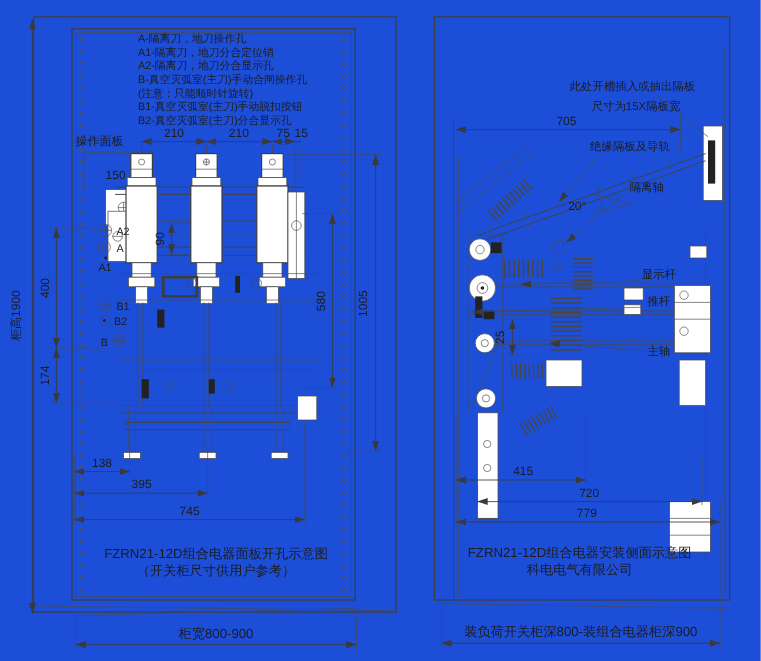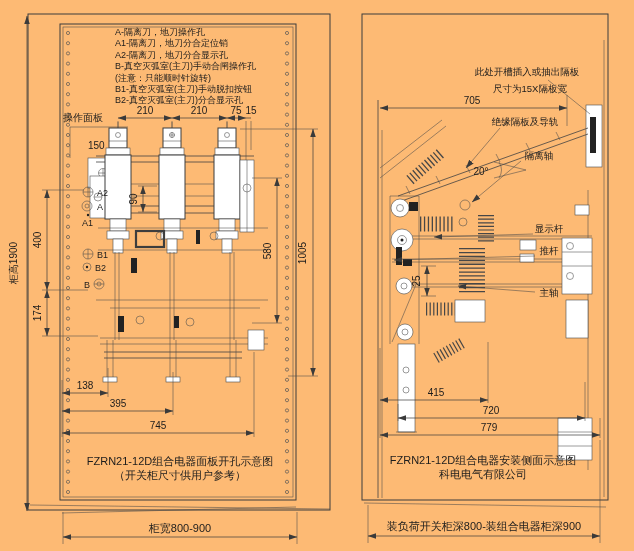--- a/index.html
+++ b/index.html
@@ -1,16 +1,16 @@
 <!DOCTYPE html>
 <html><head>
 <meta charset="utf-8">
 <style>
   html,body{margin:0;padding:0;background:#ffffff;}
-  .sheet{width:634px;height:551px;background:#fdba74;position:relative;overflow:hidden;
+  .sheet{width:634px;height:551px;background:#1d4ed8;position:relative;overflow:hidden;
          font-family:"Liberation Sans","DejaVu Sans",sans-serif;}
   svg{display:block;}
   .ln{fill:none;stroke:#3d3d3d;stroke-width:1;}
   .tn{fill:none;stroke:#4a4a4a;stroke-width:.55;}
   .md{fill:none;stroke:#424242;stroke-width:.8;}
   .wh{fill:#ffffff;stroke:#3d3d3d;stroke-width:1;}
   .whn{fill:#ffffff;stroke:#4a4a4a;stroke-width:.6;}
   .dim{fill:none;stroke:#3a3a3a;stroke-width:.7;}
   .ext{fill:none;stroke:#4a4a4a;stroke-width:.55;}
   .blk{fill:#222222;stroke:none;}

